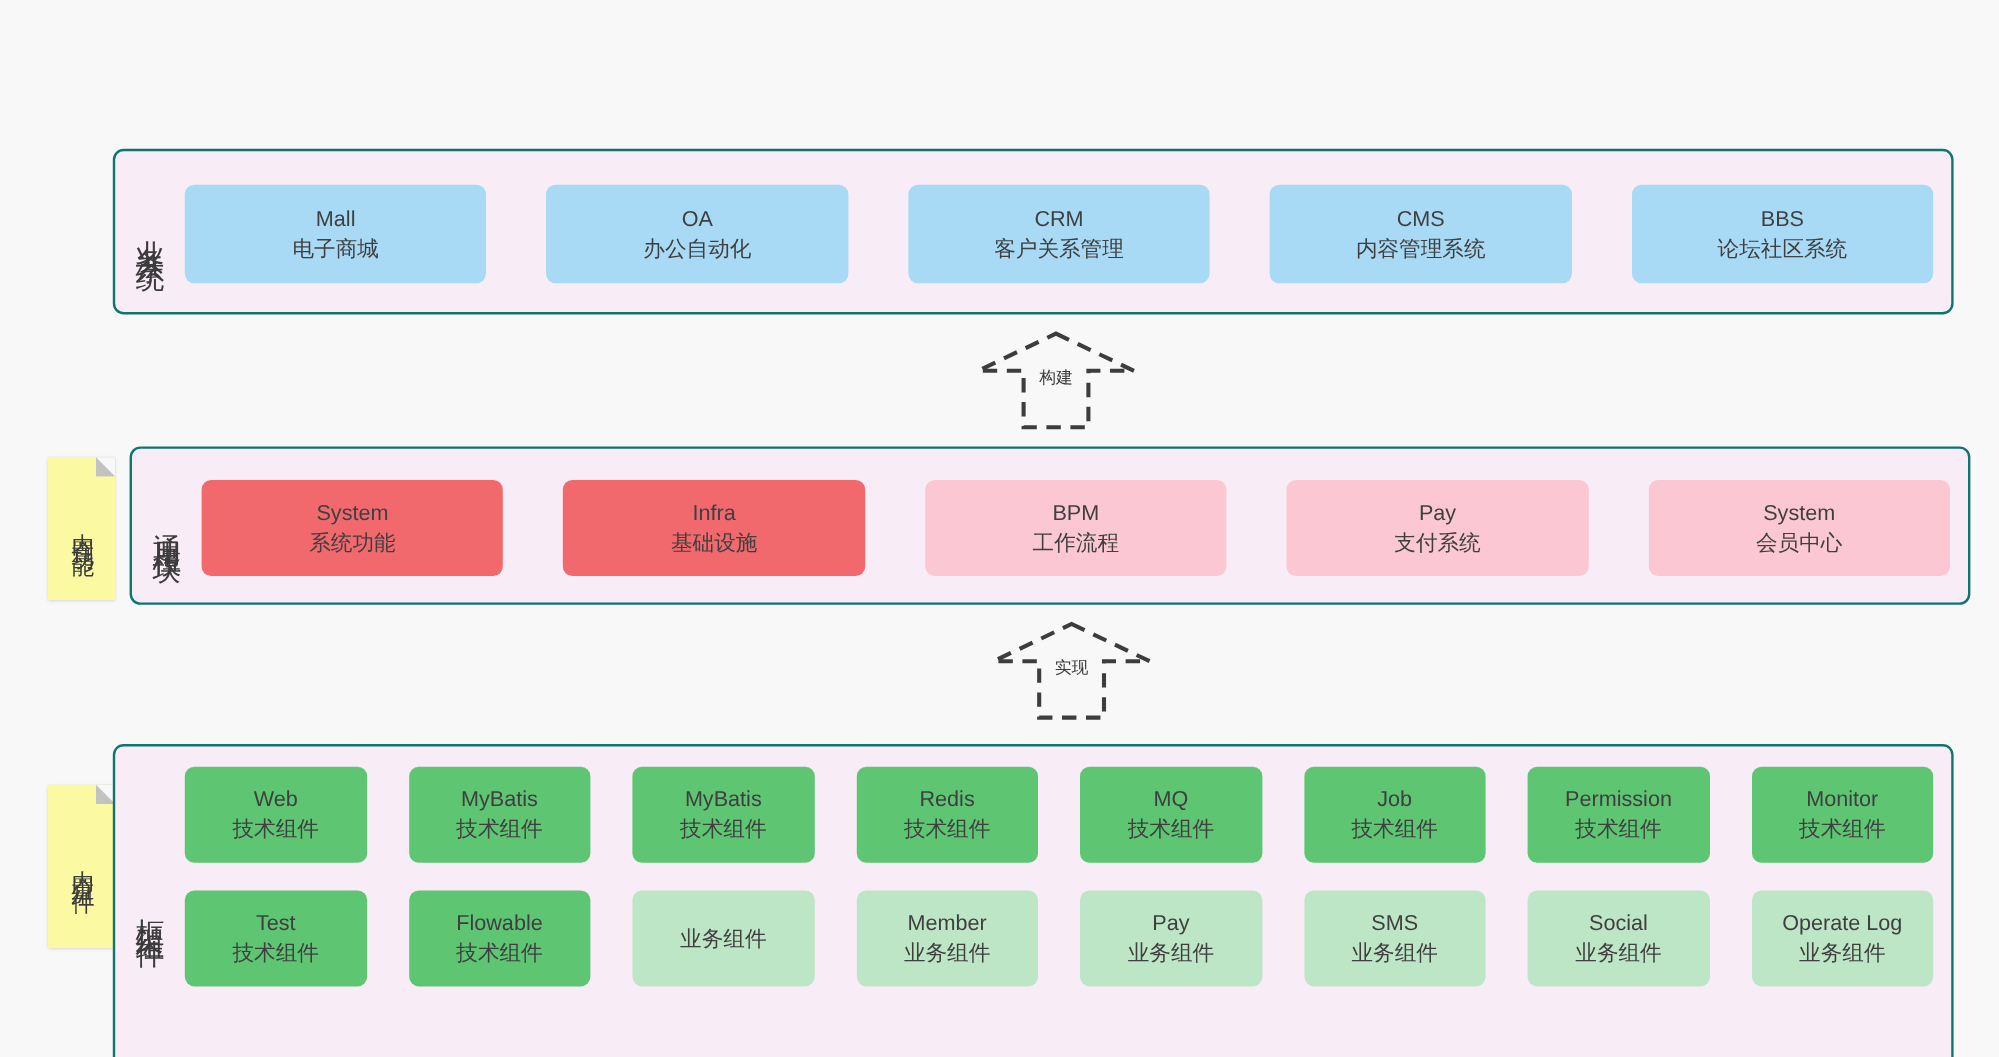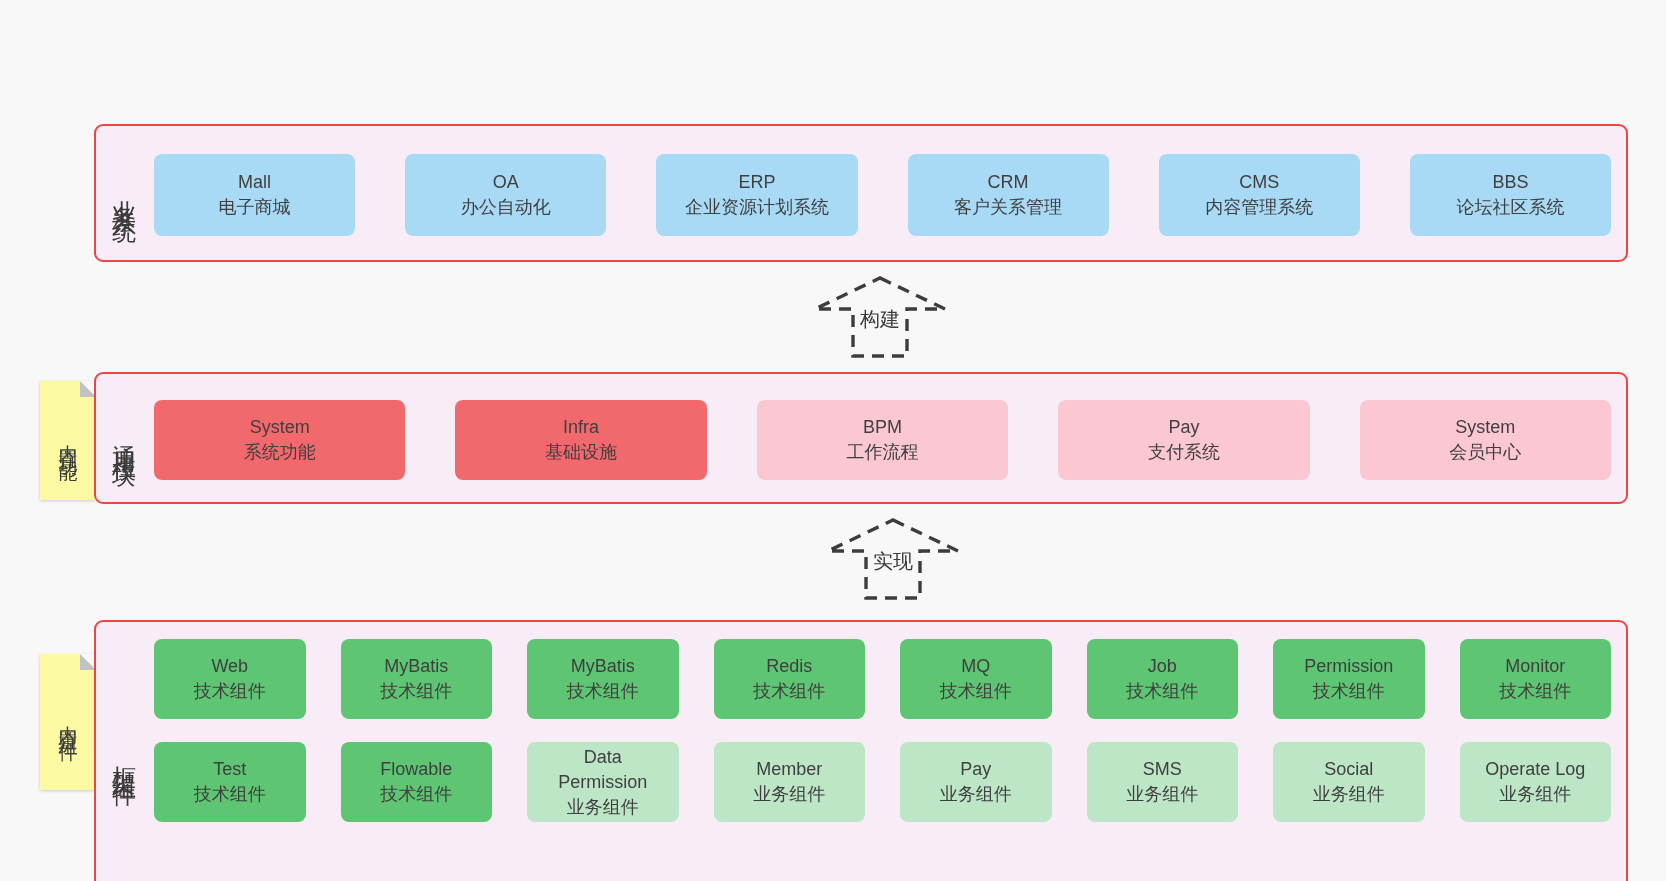--- a/index.html
+++ b/index.html
@@ -12,27 +12,27 @@
     position:relative;
     width:1666px;height:881px;
     background:#f8f8f8;
     overflow:hidden;
   }
   
   .layer{
     position:absolute;
     left:94px;width:1534px;
     background:#f8edf6;
-    border:2px solid #ef4444;
+    border:2px solid #0f766e;
     border-radius:9px;
     box-sizing:border-box;
     z-index:1;
   }
   .layer-1{top:124px;height:138px;}
-  .layer-2{top:372px;height:132px;}
+  .layer-2{top:372px;height:132px;margin-left:14px;}
   .layer-3{top:620px;height:276px;}
   
   .v-label{
     position:absolute;left:0;top:0;bottom:0;width:56px;
     display:flex;align-items:center;justify-content:center;
     writing-mode:vertical-rl;text-orientation:upright;
     font-size:24px;letter-spacing:6px;color:#3b3b3b;
     pointer-events:none;
   }
   
@@ -88,21 +88,21 @@
     position:absolute;width:136px;height:84px;z-index:2;
   }
   .arrow-1{left:812px;top:275px;}
   .arrow-2{left:825px;top:517px;}
   .arrow svg{position:absolute;inset:0;}
   .arrow .a-label{
     position:absolute;left:50%;top:30px;
     transform:translateX(-50%);
     background:#f8f8f8;
     padding:1px 4px;
-    font-size:20px;color:#3b3b3b;
+    font-size:14px;color:#3b3b3b;
     white-space:nowrap;
   }
 </style>
 </head>
 <body>
 
 <div class="canvas">
 
   <div class="sticky sticky-1">
     <span class="s-label">内置功能</span>
@@ -114,24 +114,20 @@
   <section class="layer layer-1">
     <div class="v-label">业务系统</div>
     <div class="boxes">
       <div class="box v-blue">
         <div class="t">Mall</div>
         <div class="s">电子商城</div>
       </div>
       <div class="box v-blue">
         <div class="t">OA</div>
         <div class="s">办公自动化</div>
-      </div>
-      <div class="box v-blue">
-        <div class="t">ERP</div>
-        <div class="s">企业资源计划系统</div>
       </div>
       <div class="box v-blue">
         <div class="t">CRM</div>
         <div class="s">客户关系管理</div>
       </div>
       <div class="box v-blue">
         <div class="t">CMS</div>
         <div class="s">内容管理系统</div>
       </div>
       <div class="box v-blue">
@@ -220,21 +216,20 @@
     <div class="boxes row-b">
       <div class="box v-green">
         <div class="t">Test</div>
         <div class="s">技术组件</div>
       </div>
       <div class="box v-green">
         <div class="t">Flowable</div>
         <div class="s">技术组件</div>
       </div>
       <div class="box v-lgreen">
-        <div class="t">Data Permission</div>
         <div class="s">业务组件</div>
       </div>
       <div class="box v-lgreen">
         <div class="t">Member</div>
         <div class="s">业务组件</div>
       </div>
       <div class="box v-lgreen">
         <div class="t">Pay</div>
         <div class="s">业务组件</div>
       </div>

